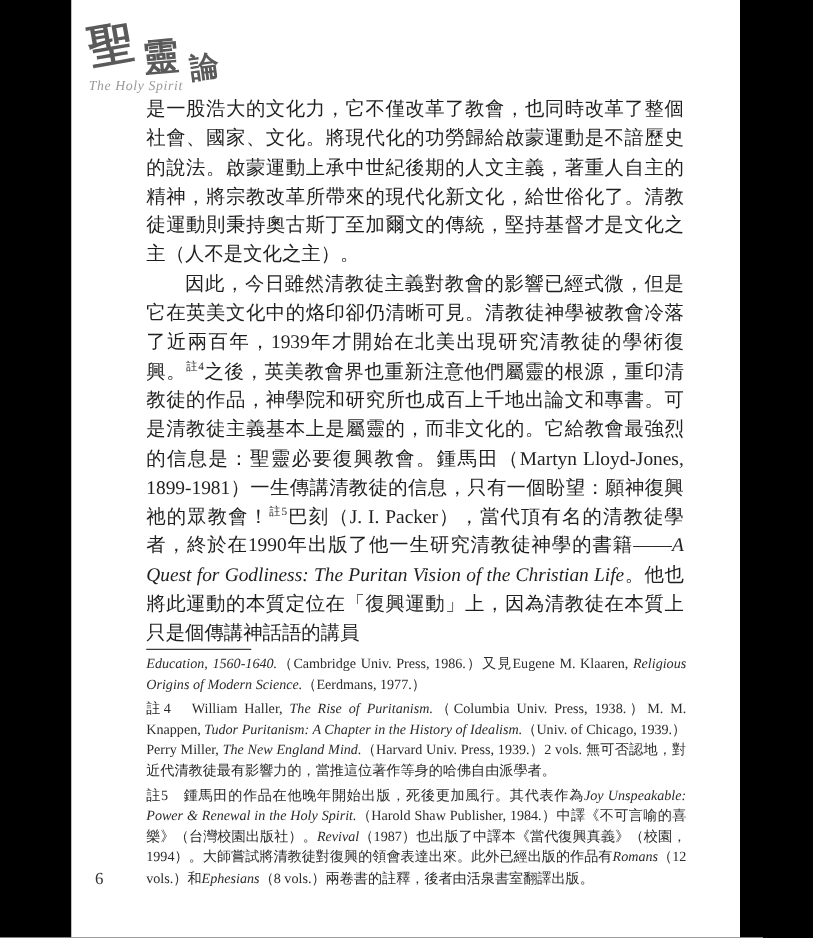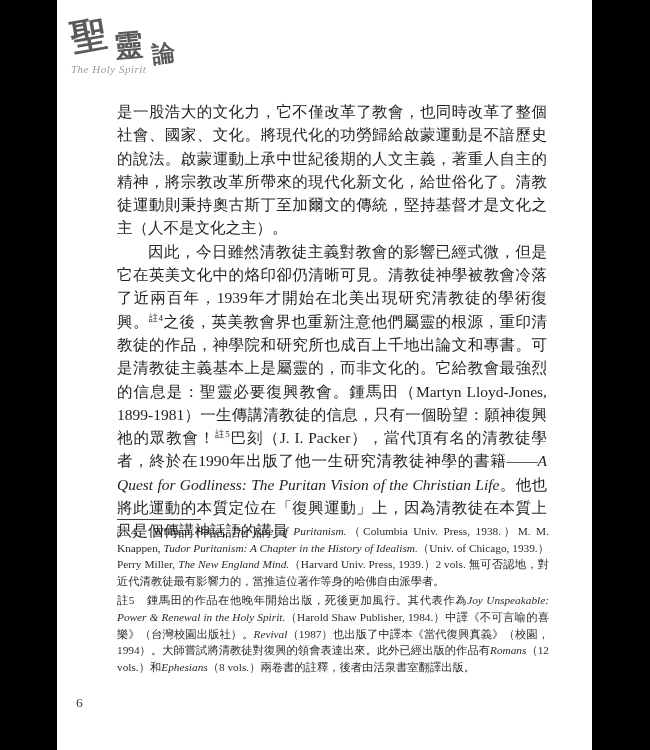--- a/index.html
+++ b/index.html
@@ -18,21 +18,21 @@
   .lc { display:inline-block; font-weight:bold; }
   .lc1 { font-size:36px; transform:rotate(-10deg); }
   .lc2 { font-size:29px; transform:translateY(7px) rotate(-5deg); margin-left:3px; }
   .lc3 { font-size:23px; transform:translateY(13px) rotate(-8deg); margin-left:5px; }
   .logo-en {
     font-style:italic; color:#9a9a96; font-size:11px;
     margin-top:2px; letter-spacing:0.5px;
   }
   
   .body-text {
-    position:absolute; left:60px; top:100px; width:430px;
+    position:absolute; left:60px; top:76px; width:430px;
     color:#1f1f1f; font-size:15.5px; line-height:23.3px;
     text-align:justify;
   }
   .para { margin:0; }
   .para.indent { text-indent:2em; }
   span.italic { font-style:italic; }
   span.sup { font-size:9px; vertical-align:super; line-height:0;margin-top:32px; }
   
   .fn-divider {
     position:absolute; left:60px; top:519px; width:84px;
@@ -66,20 +66,21 @@
     </div>
 
     <div class="body-text">
         <p class="para"><span>是一股浩大的文化力，它不僅改革了教會，也同時改革了整個社會、國家、文化。將現代化的功勞歸給啟蒙運動是不諳歷史的說法。啟蒙運動上承中世紀後期的人文主義，著重人自主的精神，將宗教改革所帶來的現代化新文化，給世俗化了。清教徒運動則秉持奧古斯丁至加爾文的傳統，堅持基督才是文化之主（人不是文化之主）。</span></p>
         <p class="para indent"><span>因此，今日雖然清教徒主義對教會的影響已經式微，但是它在英美文化中的烙印卻仍清晰可見。清教徒神學被教會冷落了近兩百年，1939年才開始在北美出現研究清教徒的學術復興。</span><span class="sup">註4</span><span>之後，英美教會界也重新注意他們屬靈的根源，重印清教徒的作品，神學院和研究所也成百上千地出論文和專書。可是清教徒主義基本上是屬靈的，而非文化的。它給教會最強烈的信息是：聖靈必要復興教會。鍾馬田（Martyn Lloyd-Jones, 1899-1981）一生傳講清教徒的信息，只有一個盼望：願神復興祂的眾教會！</span><span class="sup">註5</span><span>巴刻（J. I. Packer），當代頂有名的清教徒學者，終於在1990年出版了他一生研究清教徒神學的書籍——</span><span class="italic">A Quest for Godliness: The Puritan Vision of the Christian Life</span><span>。他也將此運動的本質定位在「復興運動」上，因為清教徒在本質上只是個傳講神話語的講員</span></p>
       </div>
 
     <div class="fn-divider"></div>
 
     <div class="footnotes">
+        <p class="fn"><span class="italic">Education, 1560-1640.</span><span>（Cambridge Univ. Press, 1986.）又見Eugene M. Klaaren, </span><span class="italic">Religious Origins of Modern Science.</span><span>（Eerdmans, 1977.）</span></p>
         <p class="fn"><span>註4　William Haller, </span><span class="italic">The Rise of Puritanism.</span><span>（Columbia Univ. Press, 1938.）M. M. Knappen, </span><span class="italic">Tudor Puritanism: A Chapter in the History of Idealism.</span><span>（Univ. of Chicago, 1939.）Perry Miller, </span><span class="italic">The New England Mind.</span><span>（Harvard Univ. Press, 1939.）2 vols. 無可否認地，對近代清教徒最有影響力的，當推這位著作等身的哈佛自由派學者。</span></p>
         <p class="fn"><span>註5　鍾馬田的作品在他晚年開始出版，死後更加風行。其代表作為</span><span class="italic">Joy Unspeakable: Power &amp; Renewal in the Holy Spirit.</span><span>（Harold Shaw Publisher, 1984.）中譯《不可言喻的喜樂》（台灣校園出版社）。</span><span class="italic">Revival</span><span>（1987）也出版了中譯本《當代復興真義》（校園，1994）。大師嘗試將清教徒對復興的領會表達出來。此外已經出版的作品有</span><span class="italic">Romans</span><span>（12 vols.）和</span><span class="italic">Ephesians</span><span>（8 vols.）兩卷書的註釋，後者由活泉書室翻譯出版。</span></p>
       </div>
 
     <div class="page-num">6</div>
 
   </div>
 </div>
 
 </body></html>

